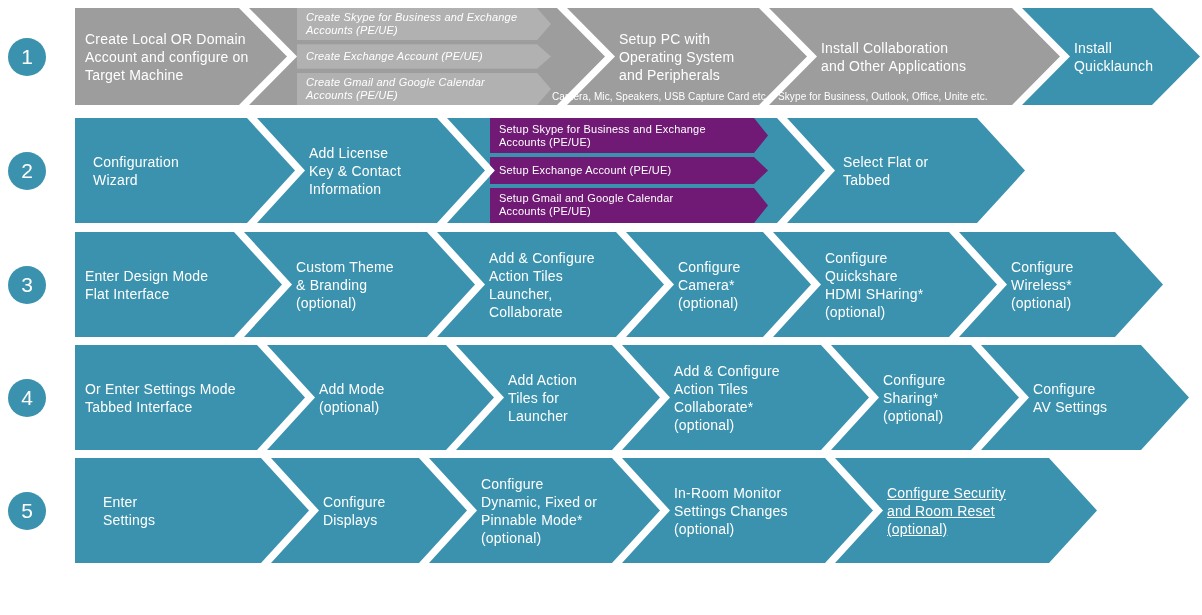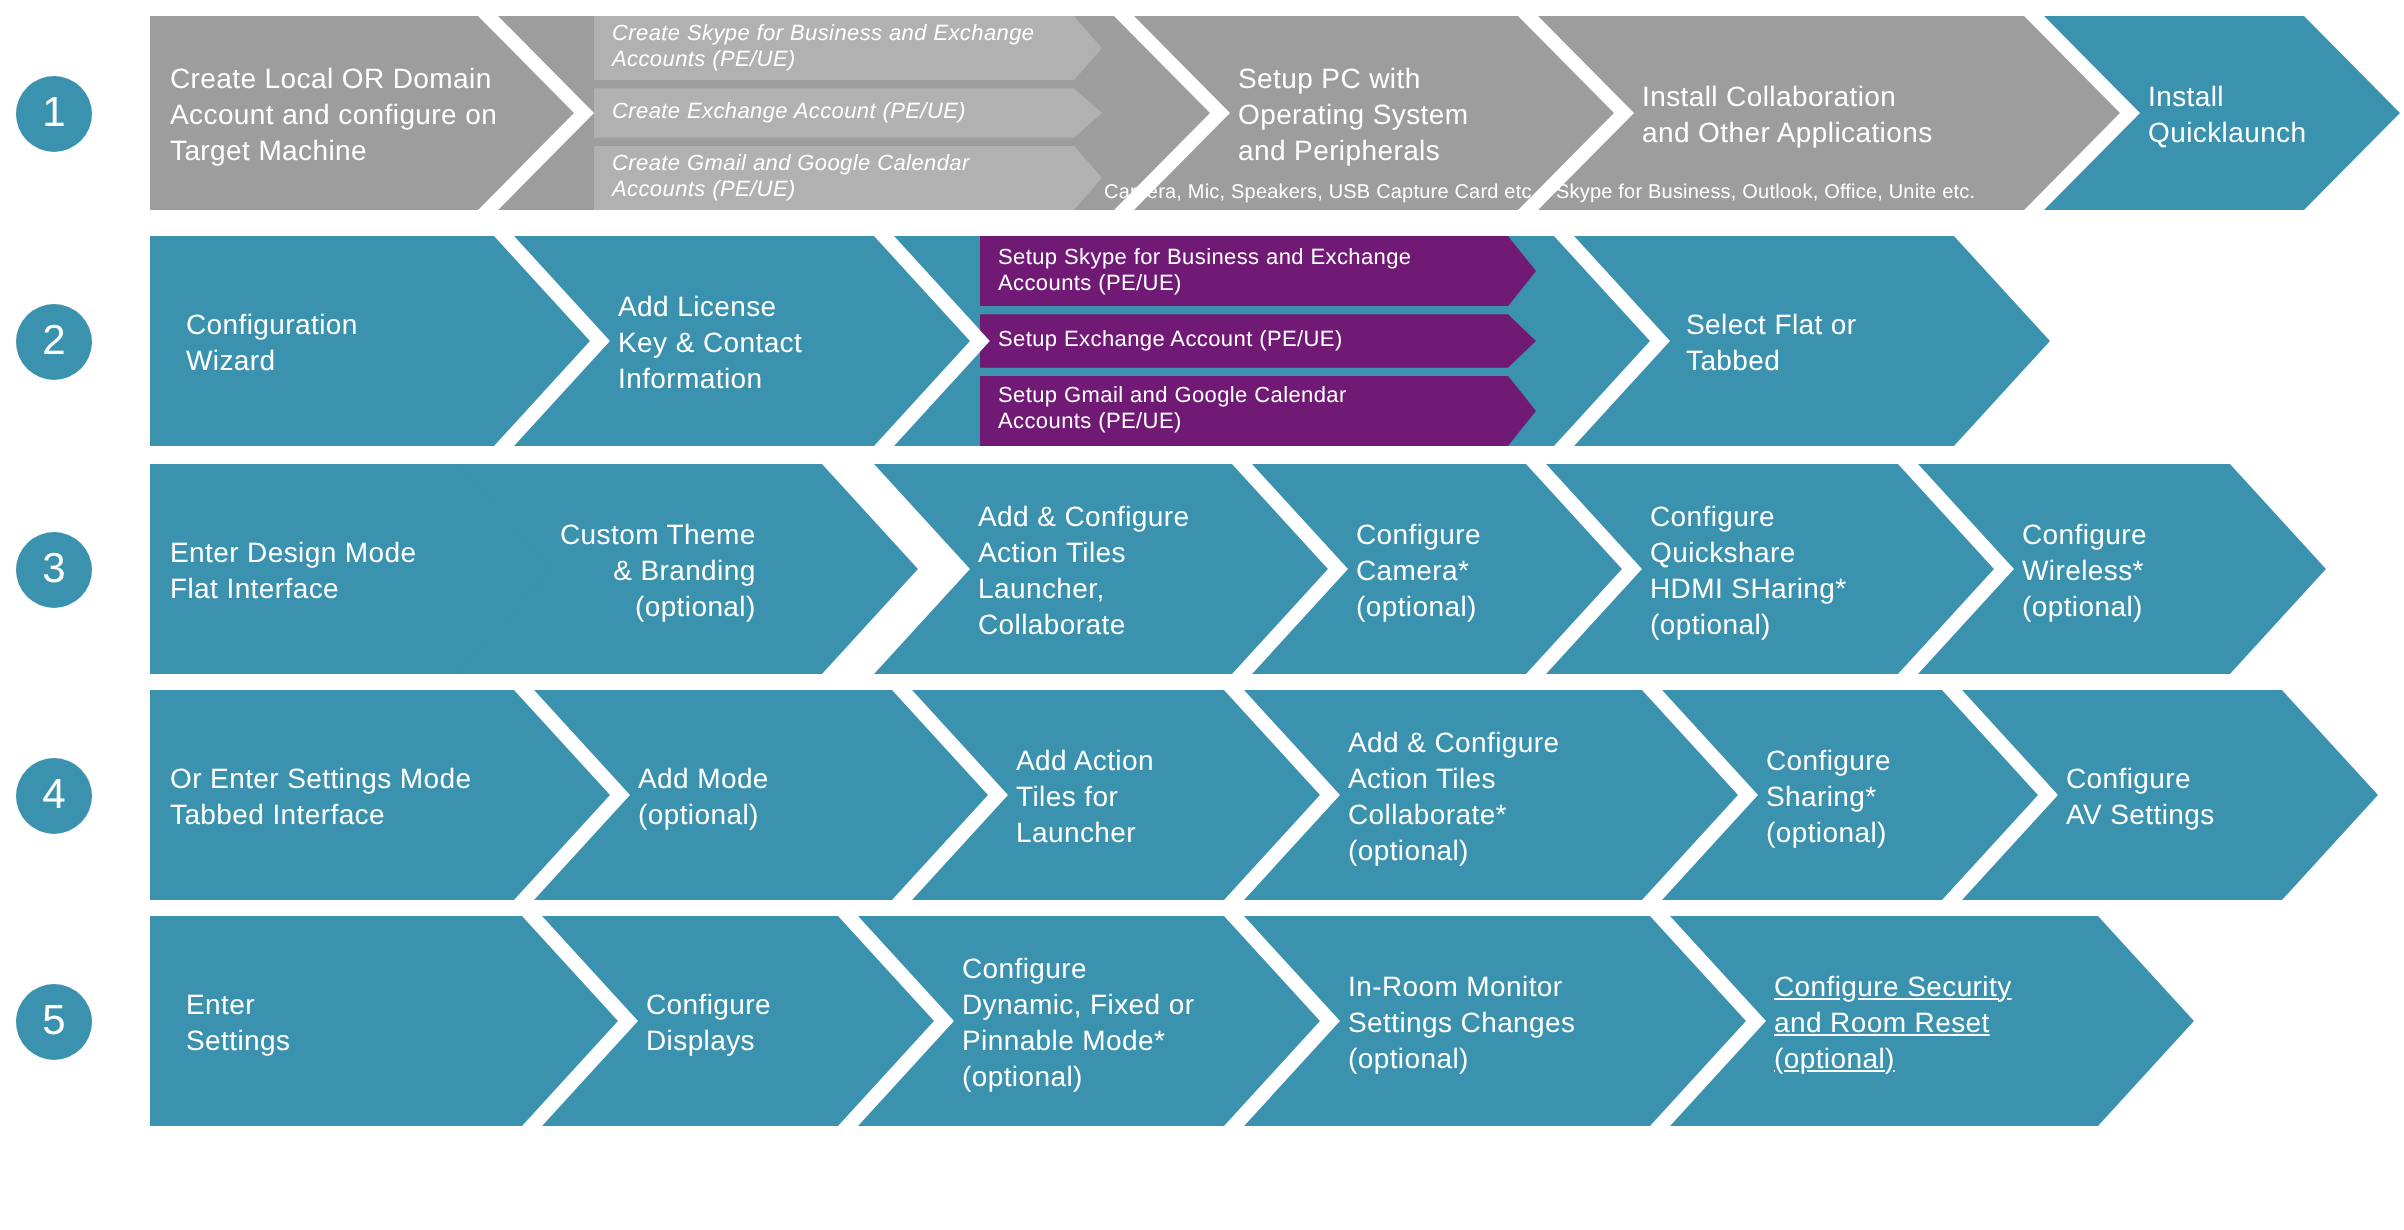--- a/index.html
+++ b/index.html
@@ -109,21 +109,21 @@
   </div>
 
   <div class="row" style="top:232px;height:105px;">
     <div class="circle">
       <span>3</span>
     </div>
     <div class="chev first c-teal" style="left:75px;width:207px;">
       <div class="lbl">Enter Design Mode
 Flat Interface</div>
     </div>
-    <div class="chev mid c-teal" style="left:228px;width:231px;text-align:right;">
+    <div class="chev mid c-teal" style="left:244px;width:231px;">
       <div class="lbl">Custom Theme
 &amp; Branding
 (optional)</div>
     </div>
     <div class="chev mid c-teal" style="left:437px;width:227px;">
       <div class="lbl">Add &amp; Configure
 Action Tiles
 Launcher,
 Collaborate</div>
     </div>
@@ -176,21 +176,21 @@
     <div class="chev mid c-teal" style="left:981px;width:208px;">
       <div class="lbl">Configure
 AV Settings</div>
     </div>
   </div>
 
   <div class="row" style="top:458px;height:105px;">
     <div class="circle">
       <span>5</span>
     </div>
-    <div class="chev first c-teal" style="left:75px;width:234px;padding-left:18px;">
+    <div class="chev first c-teal" style="left:75px;width:234px;padding-left:28px;">
       <div class="lbl">Enter
 Settings</div>
     </div>
     <div class="chev mid c-teal" style="left:271px;width:196px;">
       <div class="lbl">Configure
 Displays</div>
     </div>
     <div class="chev mid c-teal" style="left:429px;width:231px;">
       <div class="lbl">Configure
 Dynamic, Fixed or

